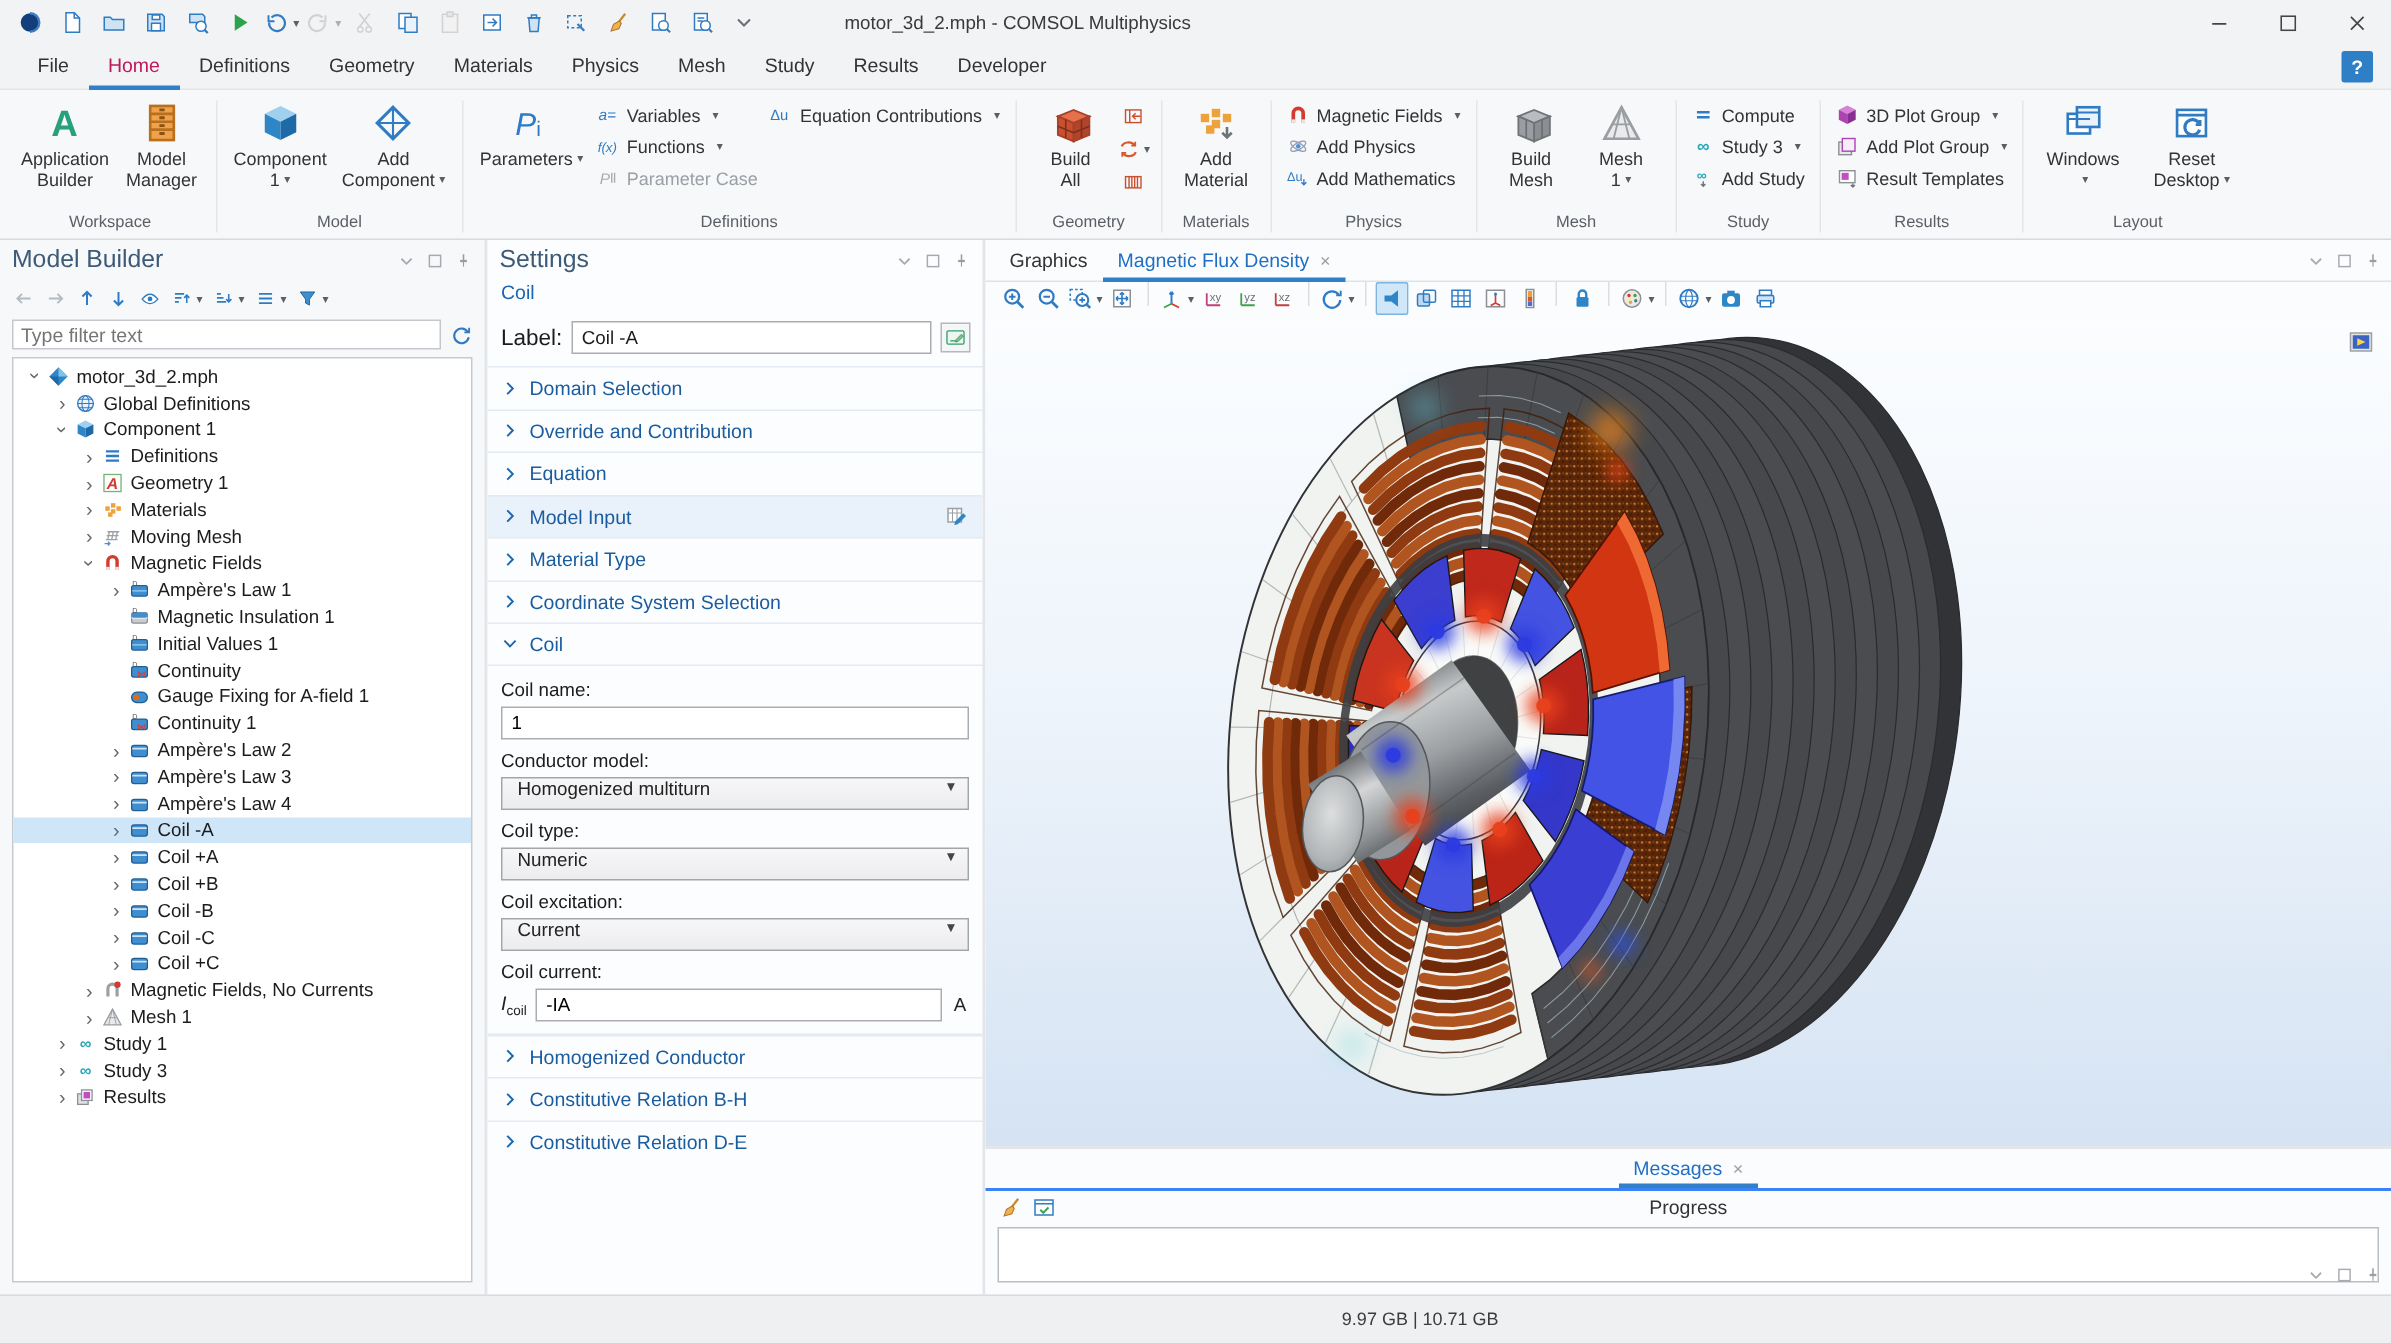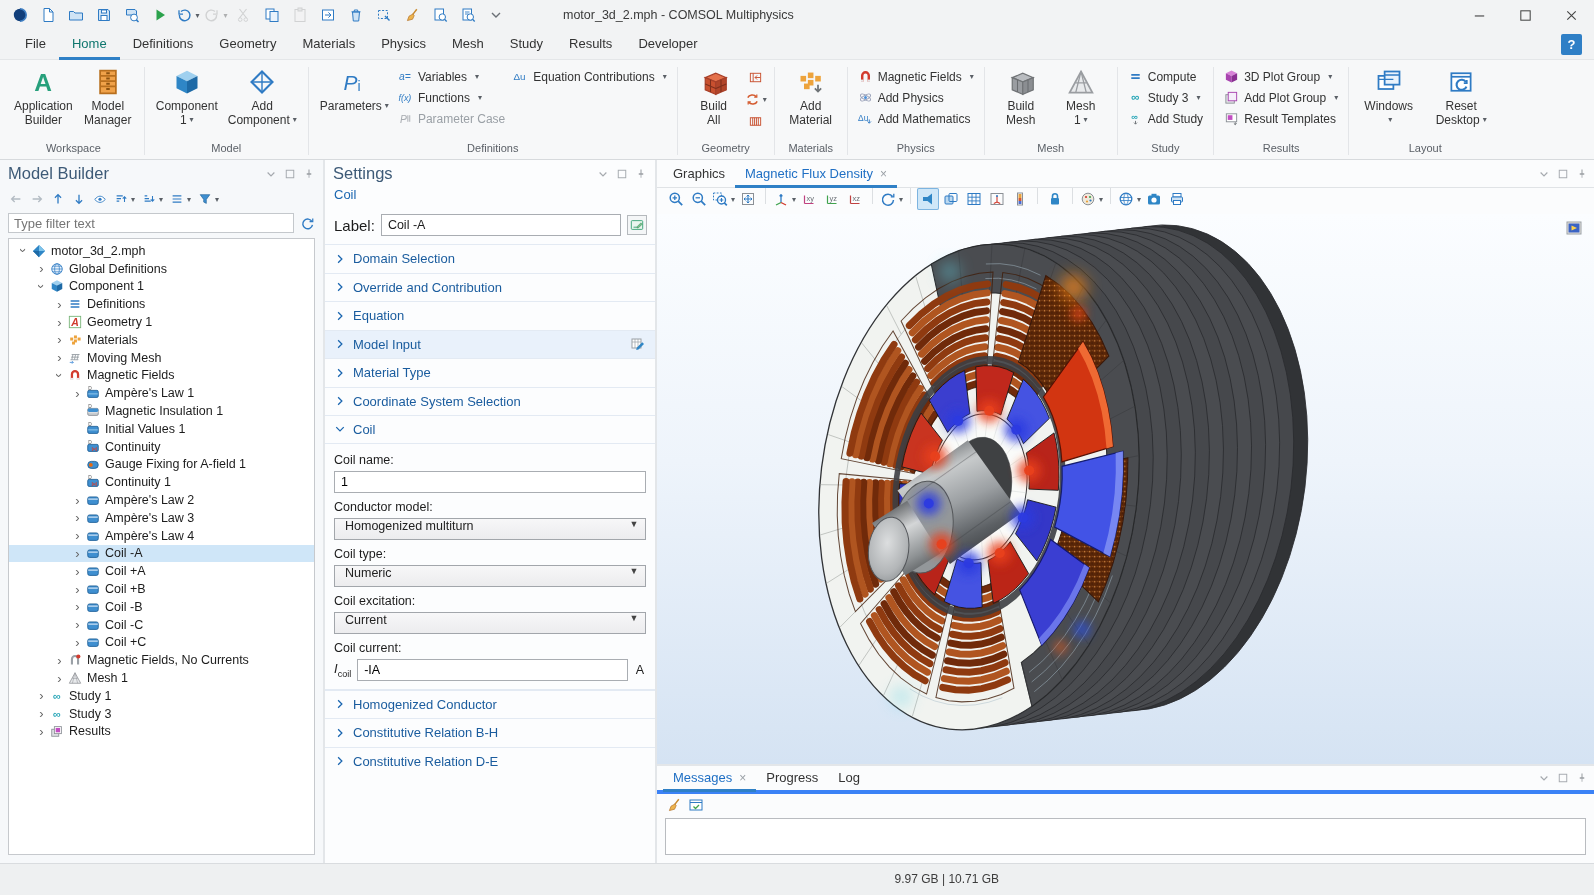--- a/index.html
+++ b/index.html
@@ -16,21 +16,21 @@
   .qat-btn{width:24px;height:22px;display:flex;align-items:center;justify-content:center;border-radius:3px;}
   .qat-btn>span{width:16px;height:16px;}
   .win-title{position:absolute;left:563px;top:0;line-height:30px;font-size:12.5px;color:#3a3a3a;white-space:nowrap;}
   .win-ctls{margin-left:auto;display:flex;height:30px;}
   .win-ctl{width:46px;height:30px;display:flex;align-items:center;justify-content:center;}
   .win-ctl>span{width:15px;height:15px;}
   
   .menubar{height:30px;background:#f2f3f4;display:flex;align-items:center;position:relative;flex:none;border-bottom:1px solid #e4e6e8;}
   .menus{display:flex;padding-left:12px;height:30px;}
   .menu-item{padding:0 13px;line-height:28px;font-size:13px;color:#333;cursor:default;}
-  .menu-item.active{color:#0f766e;box-shadow:inset 0 -3px 0 #2f80c6;}
+  .menu-item.active{color:#be185d;box-shadow:inset 0 -3px 0 #2f80c6;}
   .help-btn{position:absolute;right:12px;top:4px;width:21px;height:21px;background:#2f7fc6;color:#fff;border-radius:2px;font-size:13px;font-weight:bold;text-align:center;line-height:21px;}
   
   .ribbon{height:100px;background:#f7f8f9;border-bottom:1px solid #d7dadd;display:flex;padding:3px 4px 0 4px;flex:none;}
   .rgroup{display:flex;flex-direction:column;padding:0 2px;}
   .rgc{flex:1;display:flex;align-items:flex-start;padding:3px 4px 0 4px;gap:2px;}
   .rgl{height:17px;text-align:center;font-size:11px;color:#5a5f66;}
   .rsep{width:1px;background:#e3e5e8;margin:4px 1px;}
   .rbig{min-width:58px;display:flex;flex-direction:column;align-items:center;font-size:12px;color:#333;line-height:14px;text-align:center;padding:2px 4px;}
   .rbig .ric{width:28px;height:28px;margin-bottom:3px;}
   .rcol{display:flex;flex-direction:column;}
@@ -1647,21 +1647,21 @@
       </svg>
       <span class="thumb-btn" data-icon="thumb">
           <svg viewBox="0 0 16 16" fill="none">
             <rect x="1" y="2" width="14" height="12" fill="#e8e5df" stroke="#9aa0a6"></rect>
             <rect x="2.5" y="3.5" width="11" height="9" fill="#3a63c4"></rect>
             <polygon points="5.5,5.5 11,8 5.5,10.5" fill="#ffd24a"></polygon>
           </svg>
         </span>
     </div>
     <div class="msg-panel">
-      <div class="gtab-row" style="border-bottom:4px solid #3b82f6;">
+      <div class="gtab-row" style="border-bottom:2px solid #3b82f6;flex-direction:column;">
         <div class="gtab active">
           <span>Messages</span>
             <span class="x">×</span>
         </div>
         <div class="gtab">
             <span>Progress</span>
           </div>
         <div class="gtab">
             <span>Log</span>
           </div>

